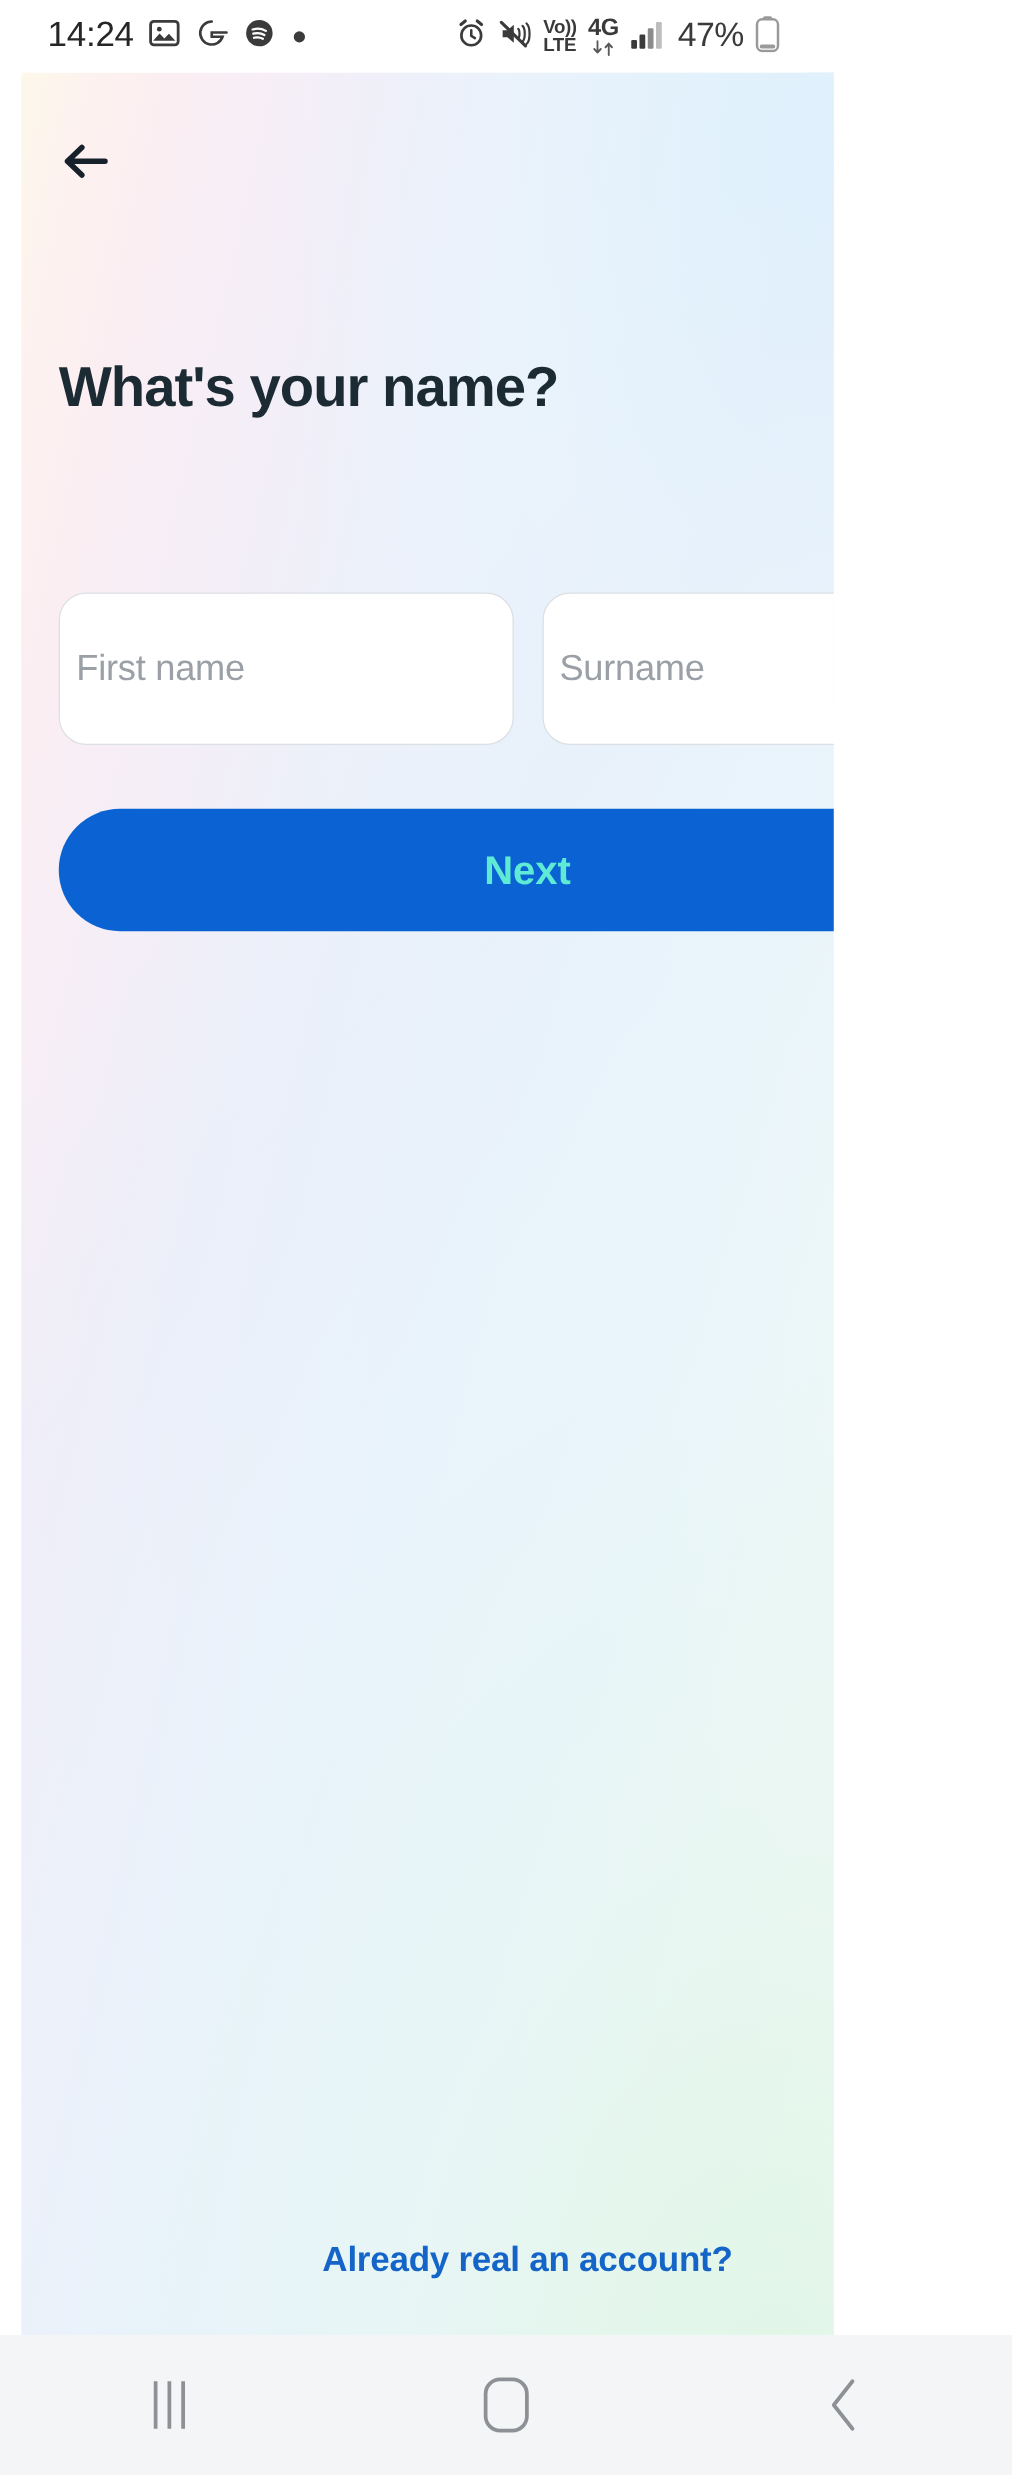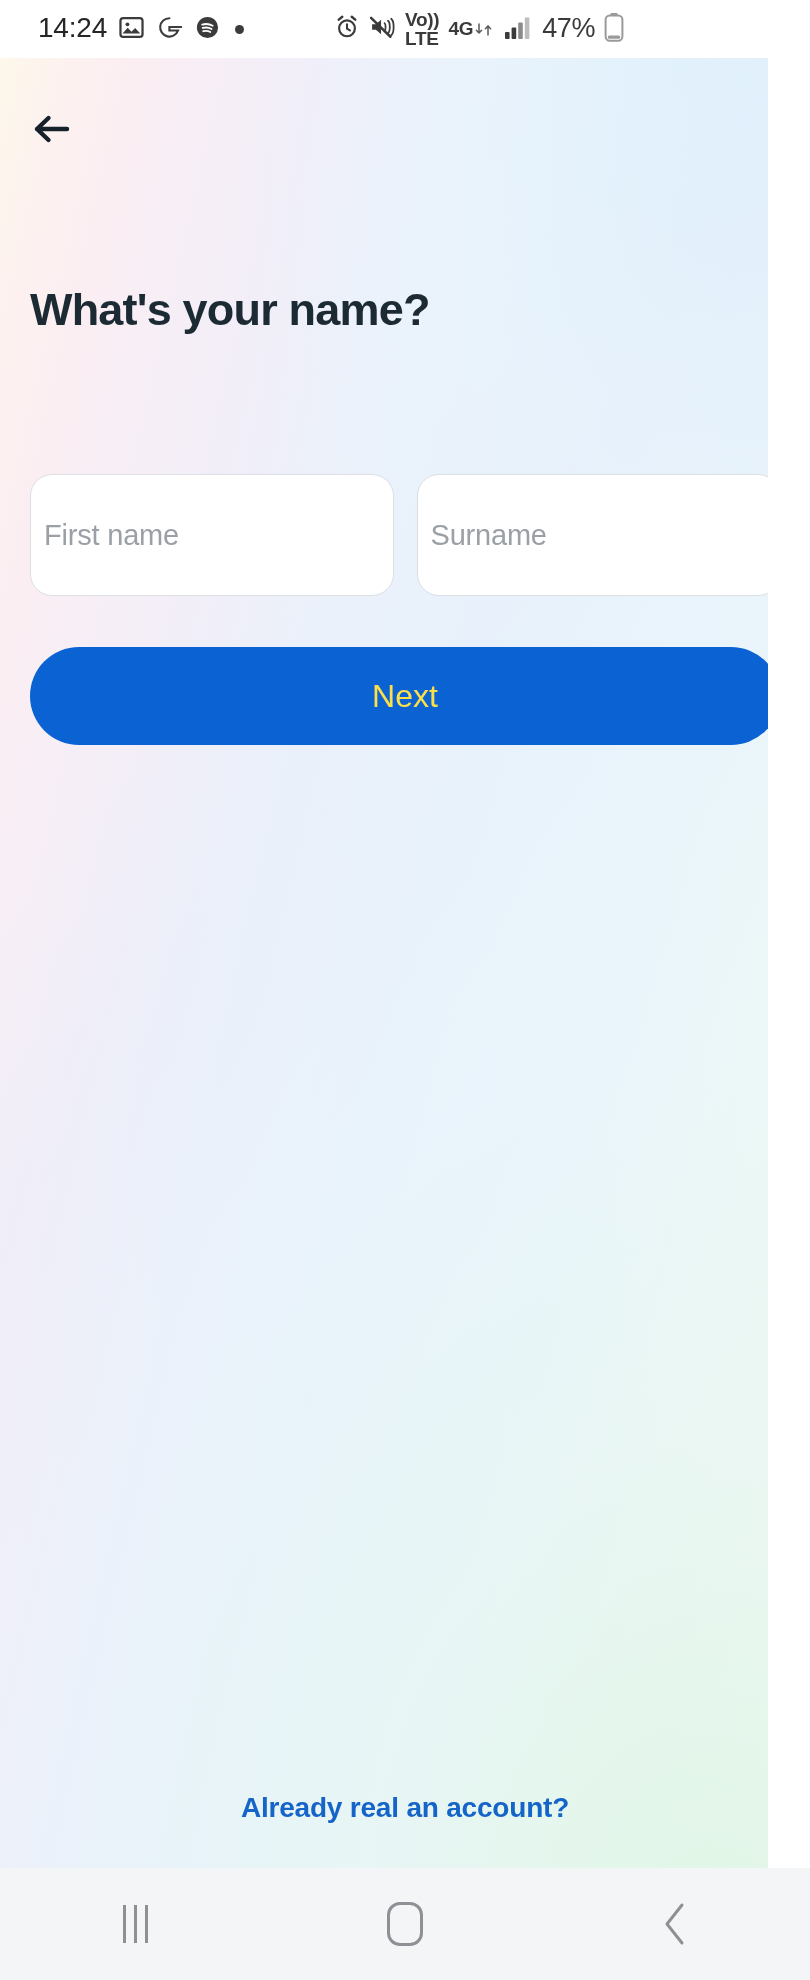--- a/index.html
+++ b/index.html
@@ -66,43 +66,43 @@
     display: inline-block;
     margin-left: 3px;
   }
   .volte-stack {
     display: flex;
     flex-direction: column;
     justify-content: center;
     line-height: 1.02;
   }
   .volte-stack span {
-    font-size: 19px;
+    font-size: 15px;
     font-weight: 700;
     color: #3a3a3a;
     letter-spacing: -0.3px;
   }
   .netg {
     display: flex;
-    flex-direction: row;
+    flex-direction: column;
     align-items: center;
     line-height: 1.02;
   }
   .netg .g4 {
     font-size: 19px;
     font-weight: 700;
     color: #3a3a3a;
     letter-spacing: -0.3px;
   }
 
   
   .app {
     position: absolute;
-    top: 58px; left: 0;
-    width: 768px;
+    top: 58px; left: 17px;
+    width: 650px;
     height: 1810px;
     overflow: hidden;
     background:
       radial-gradient(120% 70% at 92% 104%, rgba(224,246,230,0.95) 0%, rgba(230,246,238,0.45) 38%, rgba(255,255,255,0) 70%),
       radial-gradient(90% 55% at 100% 4%, rgba(222,240,252,0.95) 0%, rgba(232,244,253,0.4) 45%, rgba(255,255,255,0) 78%),
       linear-gradient(103deg,
         #fdf8ea 0%,
         #fdf2ef 5%,
         #fbeef2 11%,
         #f7eef6 18%,
@@ -196,24 +196,24 @@
   
   .next-btn {
     position: absolute;
     top: 589px;
     left: 30px;
     width: 750px;
     height: 98px;
     border-radius: 49px;
     background: #0b63d3;
     border: none;
-    color: #fde047;
+    color: #5eead4;
     font-size: 32px;
     font-family: "Liberation Sans", sans-serif;
-    font-weight: 400;
+    font-weight: 700;
     letter-spacing: 0px;
     cursor: pointer;
     display: flex;
     align-items: center;
     justify-content: center;
   }
 
   
   .account-link {
     position: absolute;

